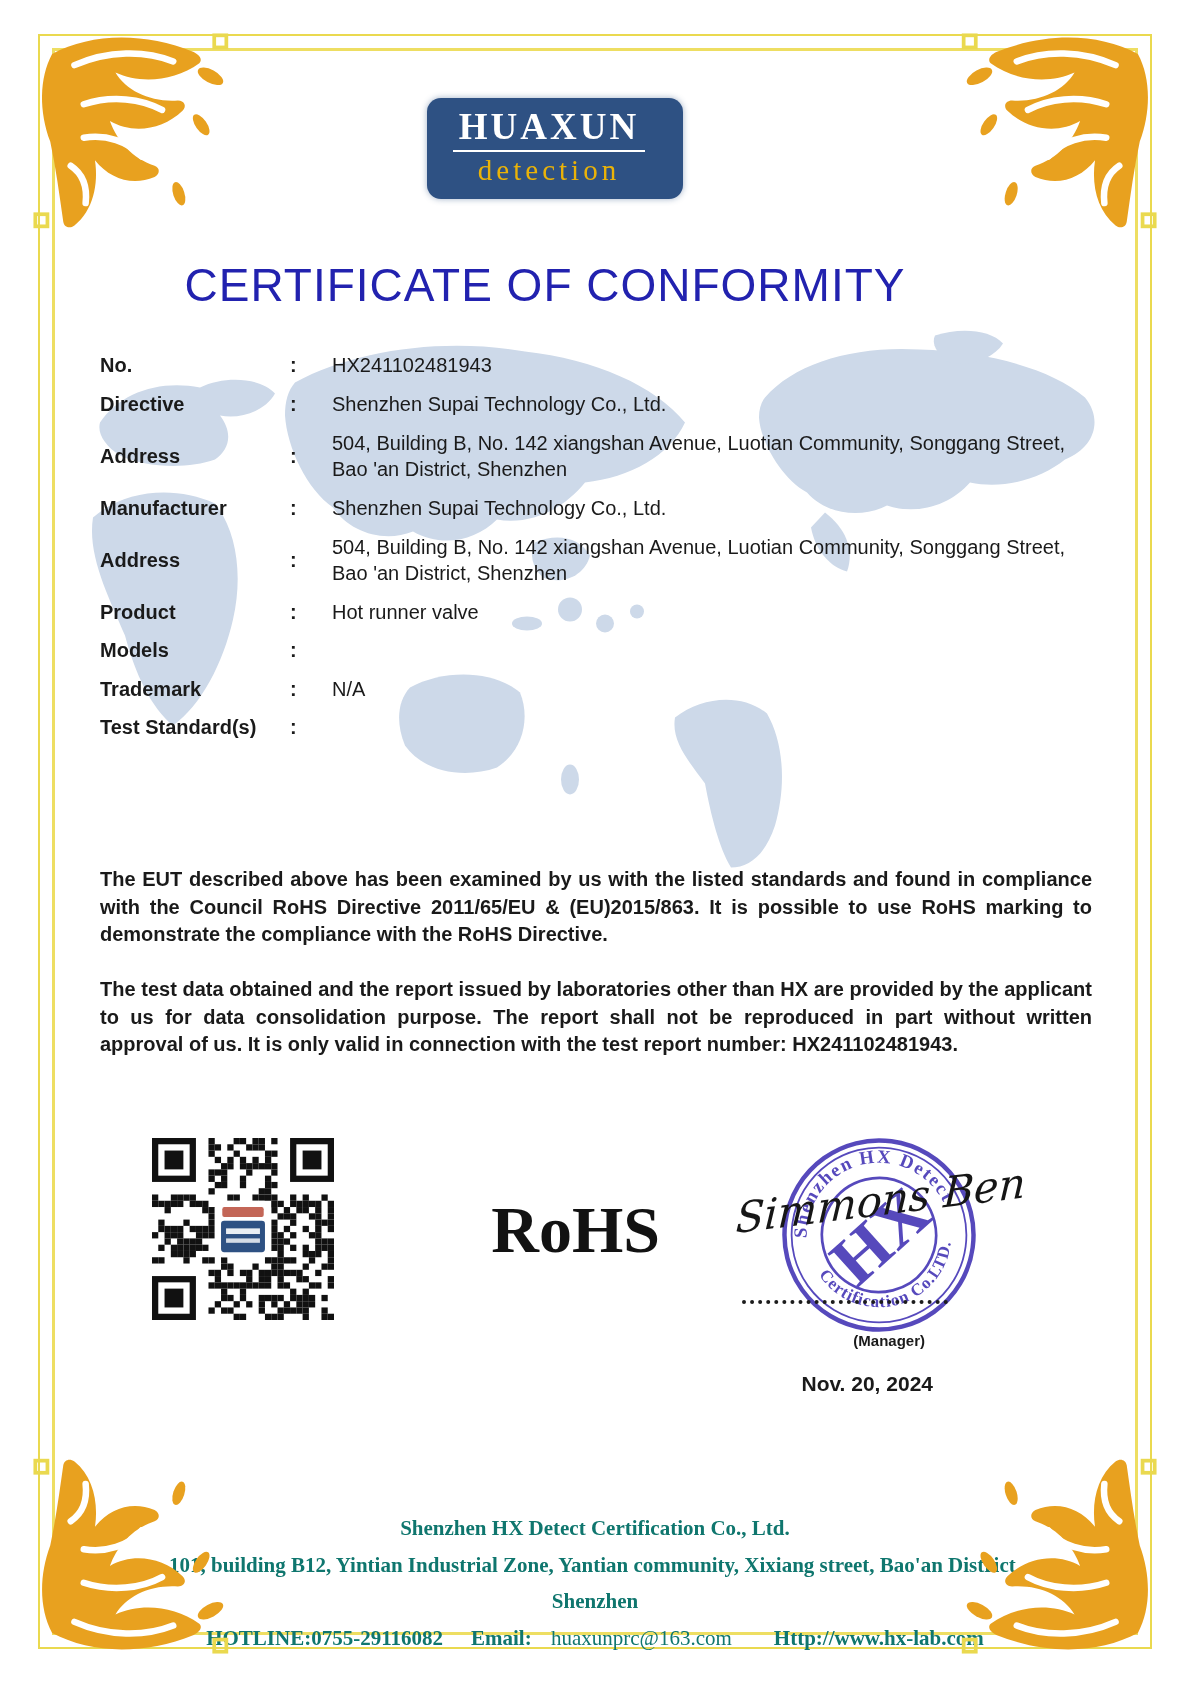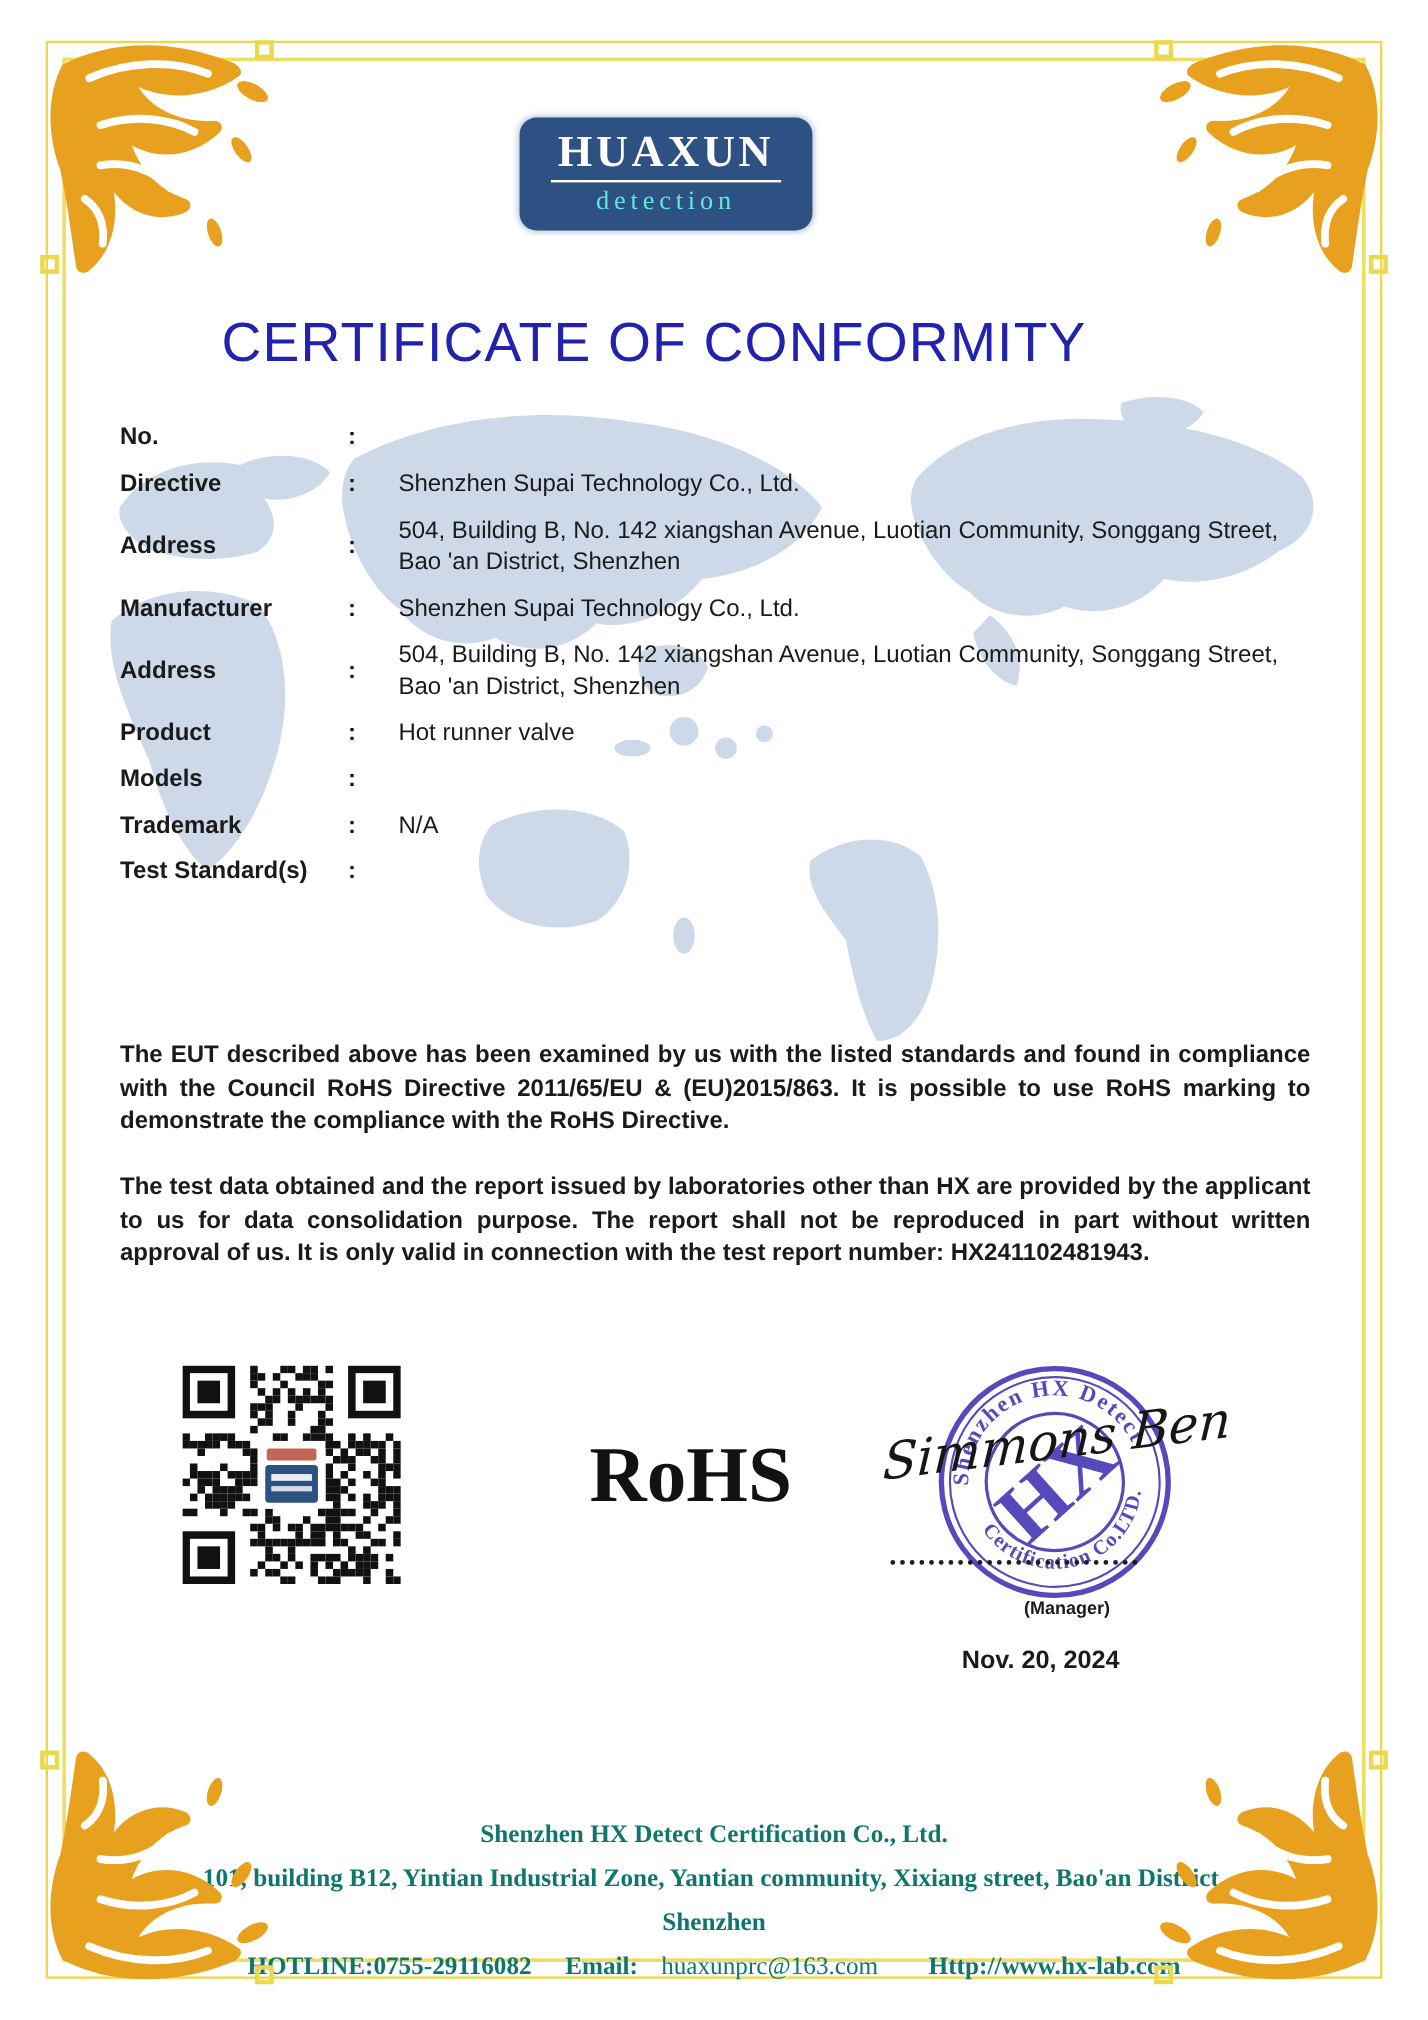--- a/index.html
+++ b/index.html
@@ -12,23 +12,23 @@
   .frame-inner{position:absolute;left:52px;top:48px;right:52px;bottom:48px;border:3px solid #eede62;pointer-events:none;}
   .corner{position:absolute;width:205px;height:205px;z-index:3;}
   .corner.tl{left:26px;top:26px;}
   .corner.tr{right:26px;top:26px;transform:scaleX(-1);}
   .corner.bl{left:26px;bottom:22px;transform:scaleY(-1);}
   .corner.br{right:26px;bottom:22px;transform:scale(-1,-1);}
   
   .map{position:absolute;left:65px;top:325px;width:1060px;height:545px;z-index:0;}
   
   .logo-wrap{position:absolute;left:0;top:98px;width:1110px;display:flex;justify-content:center;z-index:2;}
-  .logo{background:#2e5183;border-radius:14px;padding:10px 26px 12px 26px;text-align:center;box-shadow:0 0 6px rgba(46,81,131,.45);}
+  .logo{background:#2e5183;border-radius:14px;padding:10px 38px 12px 26px;text-align:center;box-shadow:0 0 6px rgba(46,81,131,.45);}
   .logo-title{font-family:"Liberation Serif",serif;font-weight:bold;color:#fff;font-size:37px;letter-spacing:3px;display:inline-block;border-bottom:2px solid #fff;padding:0 6px 3px 6px;line-height:1.05;}
-  .logo-sub{font-family:"Liberation Serif",serif;color:#5eead4;font-size:22px;letter-spacing:4px;margin-top:2px;}
+  .logo-sub{font-family:"Liberation Serif",serif;color:#eab308;font-size:29px;letter-spacing:4px;margin-top:2px;}
   
   .cert-title{position:absolute;left:0;top:258px;width:1090px;text-align:center;font-size:46px;letter-spacing:1px;color:#2222af;z-index:2;}
   
   .fields{position:absolute;left:100px;top:352px;width:992px;z-index:2;}
   .frow{display:flex;align-items:center;margin-bottom:13px;}
   .flabel{width:190px;font-weight:bold;font-size:20px;line-height:1.25;}
   .fsep{width:42px;font-weight:bold;font-size:20px;}
   .fvalue{flex:1;font-size:20px;line-height:1.3;}
   .frow:nth-child(9) .fvalue{font-weight:bold;line-height:1.45;}
   
@@ -146,20 +146,21 @@
     <div class="logo-sub">detection</div>
   </div>
 </div>
 
 <div class="cert-title">CERTIFICATE OF CONFORMITY</div>
 
 <div class="fields">
   <div class="frow">
     <div class="flabel">No.</div>
     <div class="fsep">:</div>
+    <div class="fvalue">HX241102481943</div>
   </div>
   <div class="frow">
     <div class="flabel">Directive</div>
     <div class="fsep">:</div>
     <div class="fvalue">Shenzhen Supai Technology Co., Ltd.</div>
   </div>
   <div class="frow">
     <div class="flabel">Address</div>
     <div class="fsep">:</div>
     <div class="fvalue">504, Building B, No. 142 xiangshan Avenue, Luotian Community, Songgang Street, Bao 'an District, Shenzhen</div>

